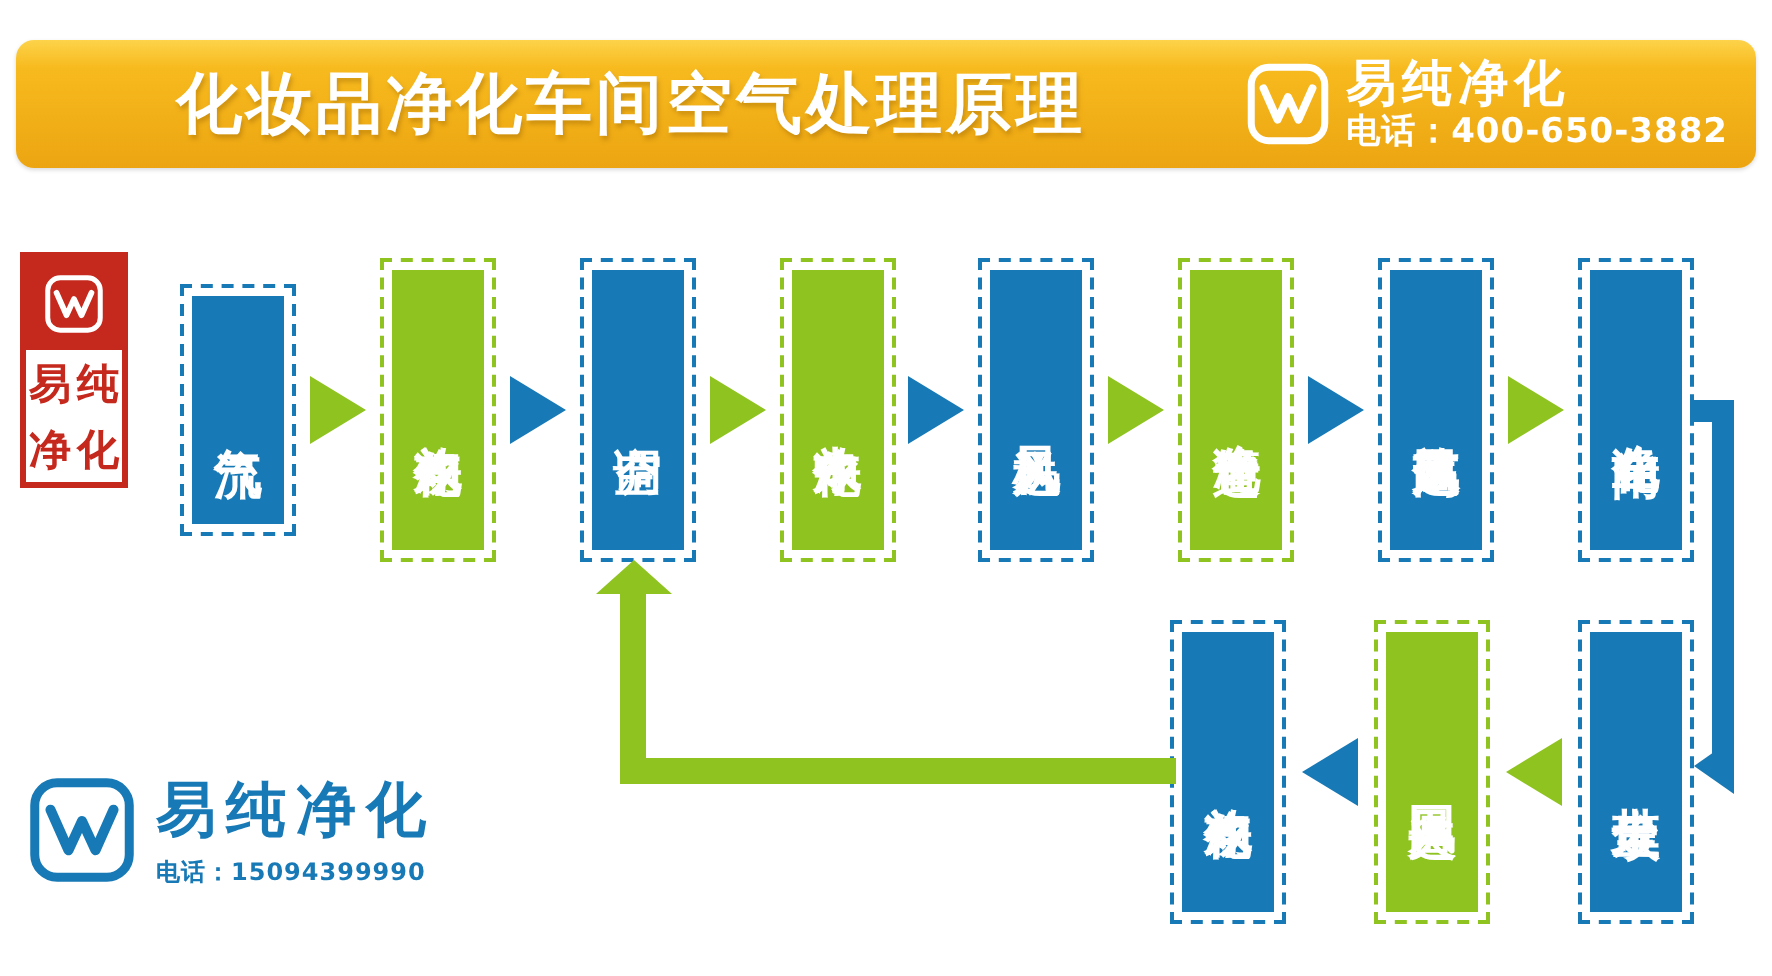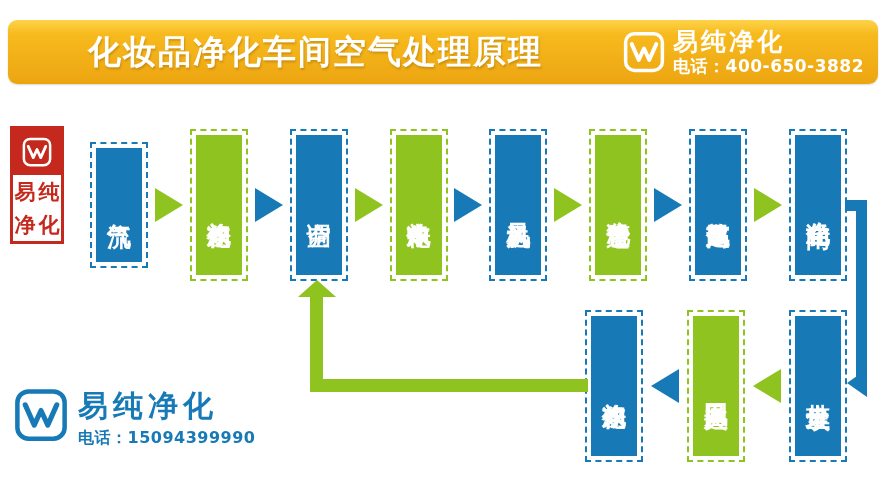--- a/index.html
+++ b/index.html
@@ -77,21 +77,21 @@
   .seal-chars{
     flex:1;display:grid;grid-template-columns:1fr 1fr;align-items:center;justify-items:center;
     color:#c5281c;font-weight:bold;font-size:21px;line-height:1;
     font-family:"DejaVu Serif","Liberation Serif",serif;
   }
 
   
   .footer-logo{position:absolute;left:14px;top:388px;display:flex;align-items:flex-start;gap:10px;color:#1779b5;}
   .footer-text{display:flex;flex-direction:column;}
   .footer-brand{font-size:30px;font-weight:bold;letter-spacing:5px;line-height:1.2;}
-  .footer-phone{font-size:16px;font-weight:bold;letter-spacing:0.5px;margin-top:4px;}
+  .footer-phone{font-size:12px;font-weight:bold;letter-spacing:0.5px;margin-top:4px;}
 </style>
 </head>
 <body>
 
 <div class="canvas">
 
   <div class="header">
     <div class="header-title">化妆品净化车间空气处理原理</div>
     <div class="header-brand">
       <span class="wicon">

